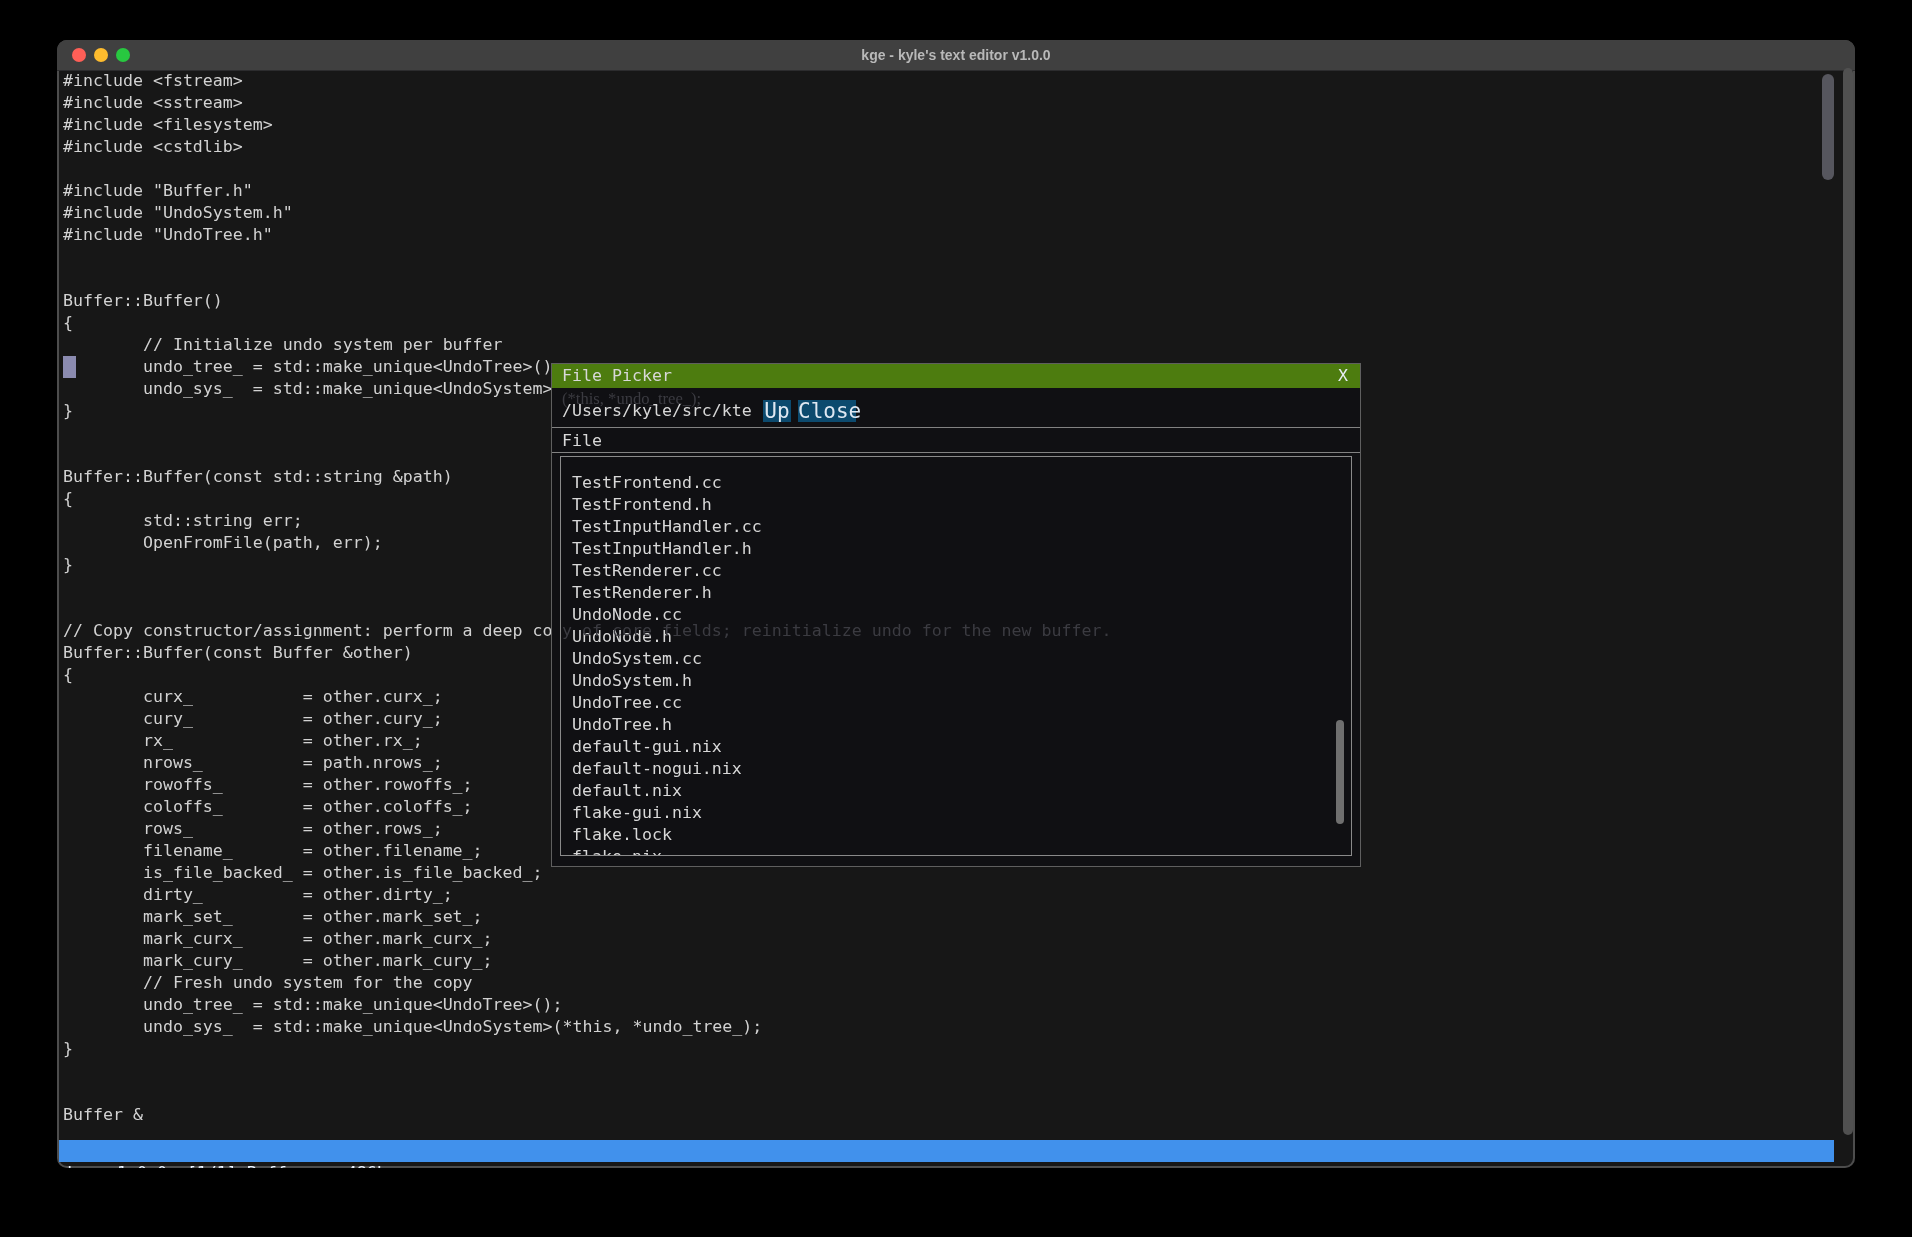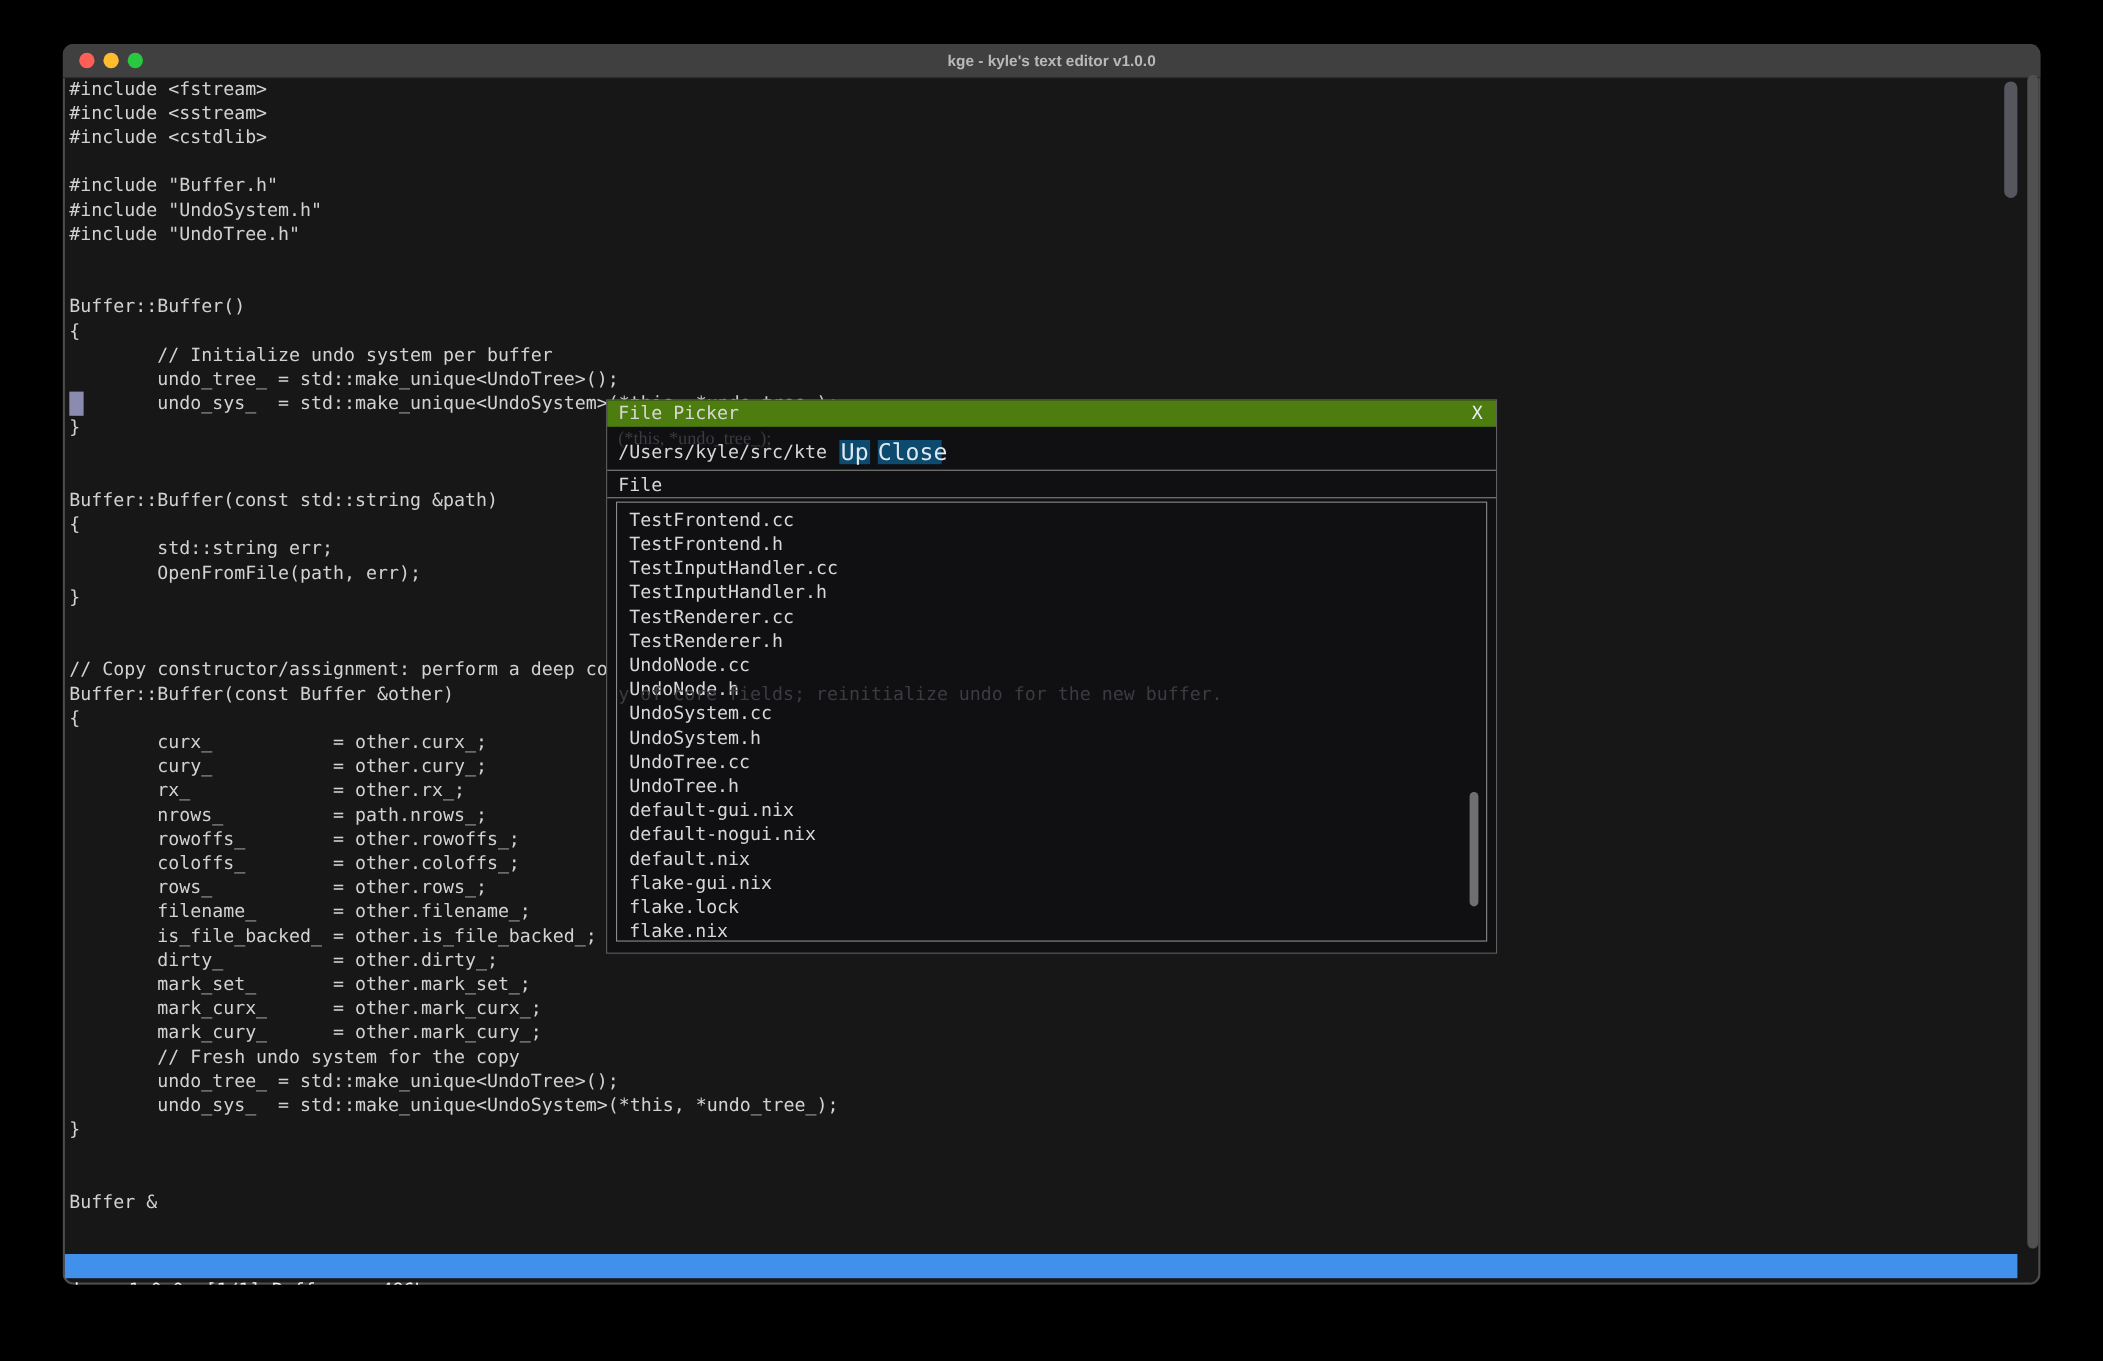--- a/index.html
+++ b/index.html
@@ -45,41 +45,42 @@
   .dlg-btn{position:absolute;top:0;height:22px;background:#0c4a6e;color:#dfe8f2;border:none;
            font-family:"DejaVu Sans Mono", monospace;font-size:21px;line-height:22px;
            padding:0;text-align:center;}
   .btn-up{left:211px;width:28px;}
   .btn-close{left:246px;width:58px;}
   .sep{position:absolute;left:0;right:0;height:1px;background:#828282;}
   .sep1{top:63px;}
   .sep2{top:88px;}
   .name-header{position:absolute;left:10px;top:66px;height:22px;line-height:22px;}
   .file-list{position:absolute;left:8px;top:92px;width:792px;height:400px;
-             border:1px solid #8a8a8a;box-sizing:border-box;padding-top:5px;overflow:hidden;}
+             border:1px solid #8a8a8a;box-sizing:border-box;padding-top:15px;overflow:hidden;}
   .file-item{height:22px;line-height:22px;padding-left:11px;white-space:pre;color:#d8d8d8;}
   .list-thumb{position:absolute;left:784px;top:356px;width:8px;height:104px;
               background:#6f6f6f;border-radius:4px;}
 </style>
 </head>
 <body>
 
 <div class="desktop">
 
   <div class="window">
     <div class="titlebar">
       <span class="light red"></span>
       <span class="light yellow"></span>
       <span class="light green"></span>
       <div class="title">kge - kyle's text editor v1.0.0</div>
     </div>
 
     <div class="editor" id="code-lines">
         <div class="code-line">#include &lt;fstream&gt;</div>
         <div class="code-line">#include &lt;sstream&gt;</div>
+        <div class="code-line">#include &lt;filesystem&gt;</div>
         <div class="code-line">#include &lt;cstdlib&gt;</div>
         <div class="code-line"></div>
         <div class="code-line">#include "Buffer.h"</div>
         <div class="code-line">#include "UndoSystem.h"</div>
         <div class="code-line">#include "UndoTree.h"</div>
         <div class="code-line"></div>
         <div class="code-line"></div>
         <div class="code-line">Buffer::Buffer()</div>
         <div class="code-line">{</div>
         <div class="code-line">        // Initialize undo system per buffer</div>

